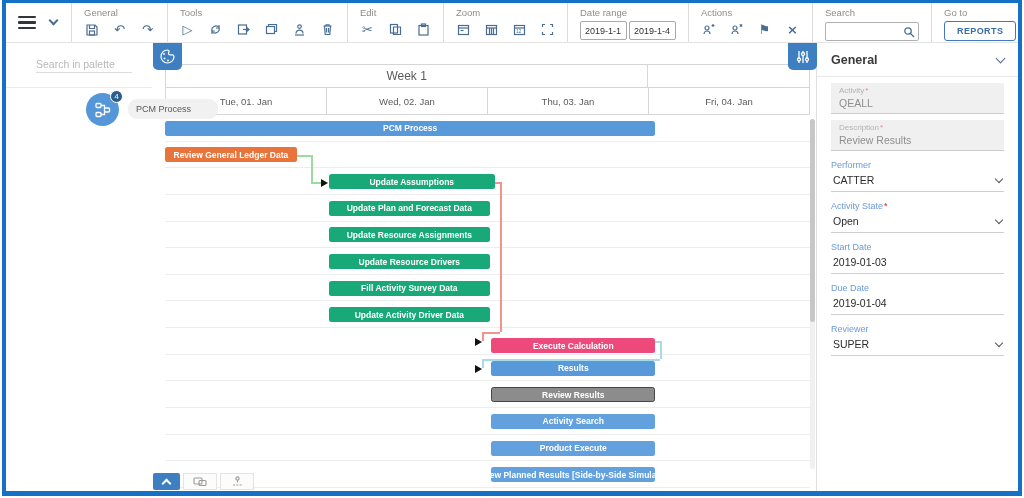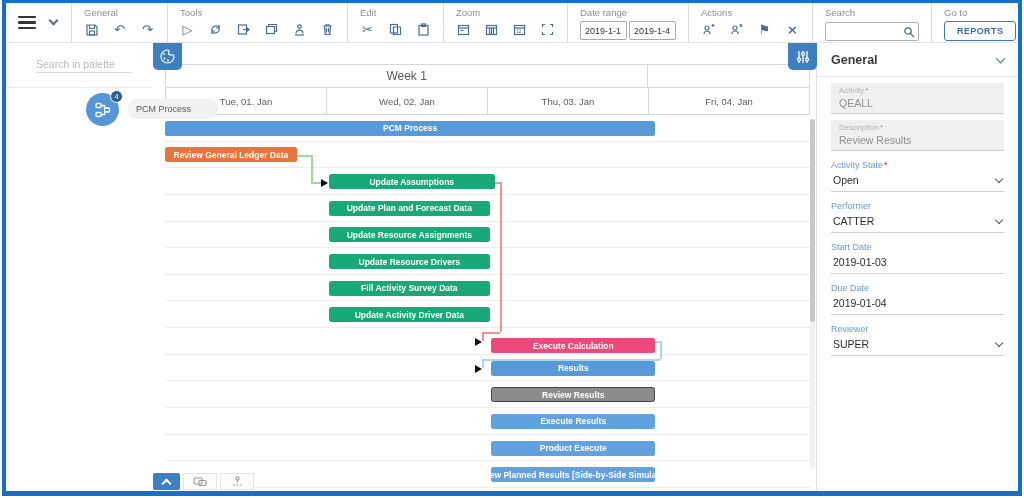--- a/index.html
+++ b/index.html
@@ -343,21 +343,21 @@
           <div class="task-bar" style="left: 163.965px; width: 160.75px; top: 165.679px; background: rgb(25, 169, 121);">Fill Activity Survey Data</div>
           <div class="g-row" style="top: 186.5px; height: 26.6429px;"></div>
           <div class="task-bar" style="left: 163.965px; width: 160.75px; top: 192.321px; background: rgb(25, 169, 121);">Update Activity Driver Data</div>
           <div class="g-row" style="top: 213.143px; height: 26.6429px;"></div>
           <div class="task-bar" style="left: 326.322px; width: 163.965px; top: 223px; background: rgb(237, 74, 123);">Execute Calculation</div>
           <div class="g-row" style="top: 239.786px; height: 26.6429px;"></div>
           <div class="task-bar" style="left: 326.322px; width: 163.965px; top: 245.607px; background: rgb(88, 153, 218);">Results</div>
           <div class="g-row" style="top: 266.429px; height: 26.6429px;"></div>
           <div class="task-bar task-selected" style="left: 326.322px; width: 163.965px; top: 272.25px; background: rgb(140, 140, 140);">Review Results</div>
           <div class="g-row" style="top: 293.071px; height: 26.6429px;"></div>
-          <div class="task-bar" style="left: 326.322px; width: 163.965px; top: 298.893px; background: rgb(98, 161, 222);">Execute Results</div>
+          <div class="task-bar" style="left: 326.322px; width: 163.965px; top: 298.893px; background: rgb(98, 161, 222);">Activity Search</div>
           <div class="g-row" style="top: 319.714px; height: 26.6429px;"></div>
           <div class="task-bar" style="left: 326.322px; width: 163.965px; top: 325.536px; background: rgb(98, 161, 222);">Product Execute</div>
           <div class="g-row" style="top: 346.357px; height: 26.6429px;"></div>
           <div class="task-bar" style="left: 326.322px; width: 163.965px; top: 352.179px; background: rgb(98, 161, 222);">Review Planned Results [Side-by-Side Simulation]</div>
           <div class="conn-seg" style="left: 131.815px; top: 39.9643px; width: 14.15px; height: 2px; background: rgb(155, 219, 155);"></div>
           <div class="conn-seg" style="left: 145.965px; top: 39.9643px; width: 2px; height: 26.6429px; background: rgb(155, 219, 155);"></div>
           <div class="conn-seg" style="left: 145.965px; top: 66.6071px; width: 11px; height: 2px; background: rgb(155, 219, 155);"></div>
           <div class="conn-arrow" style="left: 155.965px; top: 63.6071px;"></div>
           <div class="conn-seg" style="left: 329.537px; top: 66.6071px; width: 5px; height: 2px; background: rgb(242, 147, 140);"></div>
           <div class="conn-seg" style="left: 334.537px; top: 66.6071px; width: 2px; height: 150.857px; background: rgb(242, 147, 140);"></div>
@@ -404,30 +404,30 @@
       <div id="insp-fields">
           <div class="fld-dis">
             <div class="fld-dis-label">Activity<span class="req-dis">*</span></div>
             <div class="fld-dis-val">QEALL</div>
           </div>
           <div class="fld-dis">
             <div class="fld-dis-label">Description<span class="req-dis">*</span></div>
             <div class="fld-dis-val">Review Results</div>
           </div>
           <div class="fld">
+            <div class="fld-label">Performer</div>
+            <div class="fld-row">
+              <span class="fld-val">CATTER</span>
+              <span class="fld-chev"></span>
+            </div>
+          </div>
+          <div class="fld">
             <div class="fld-label">Activity State<span class="req">*</span></div>
             <div class="fld-row">
               <span class="fld-val">Open</span>
-              <span class="fld-chev"></span>
-            </div>
-          </div>
-          <div class="fld">
-            <div class="fld-label">Performer</div>
-            <div class="fld-row">
-              <span class="fld-val">CATTER</span>
               <span class="fld-chev"></span>
             </div>
           </div>
           <div class="fld">
             <div class="fld-label">Start Date</div>
             <div class="fld-row">
               <span class="fld-val">2019-01-03</span>
             </div>
           </div>
           <div class="fld">

